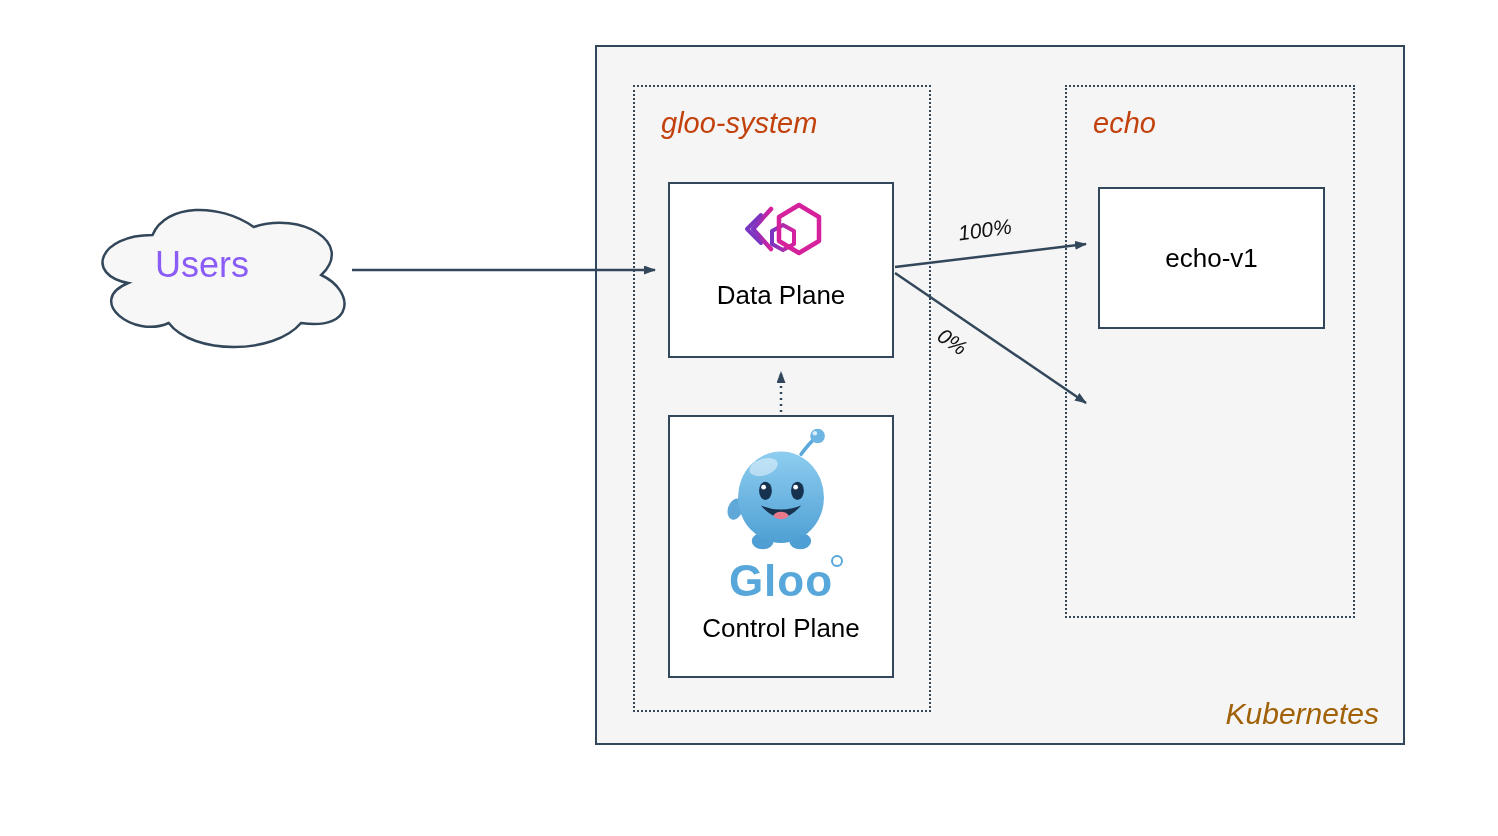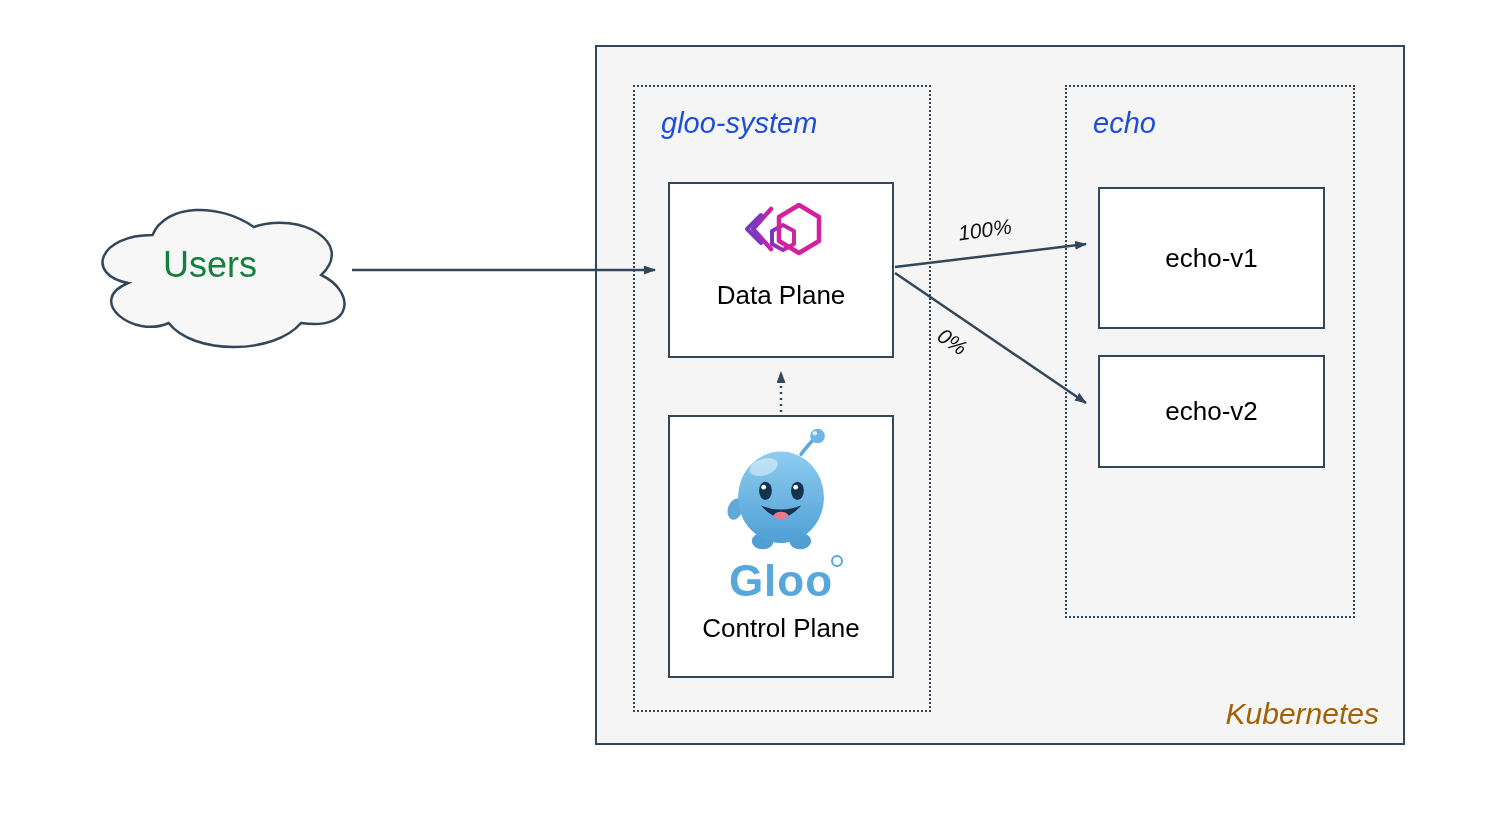--- a/index.html
+++ b/index.html
@@ -10,21 +10,21 @@
   .k8s-box{
     position:absolute;left:595px;top:45px;width:810px;height:700px;
     background:#f5f5f5;border:2px solid #33475b;box-sizing:border-box;
   }
   .ns-box{
     position:absolute;border:2px dotted #33475b;box-sizing:border-box;background:transparent;
   }
   .ns-gloo{left:633px;top:85px;width:298px;height:627px;}
   .ns-echo{left:1065px;top:85px;width:290px;height:533px;}
   .ns-label{
-    position:absolute;left:26px;top:20px;font-style:italic;font-size:29px;color:#1d4ed8;
+    position:absolute;left:26px;top:20px;font-style:italic;font-size:29px;color:#c2410c;
     white-space:nowrap;
   }
   .k8s-label{
     position:absolute;right:24px;bottom:12px;font-style:italic;font-size:30px;color:#a16207;
   }
 
   
   .node{
     position:absolute;background:#ffffff;border:2px solid #33475b;box-sizing:border-box;
     display:flex;flex-direction:column;align-items:center;justify-content:center;
@@ -44,22 +44,22 @@
   .gloo-wordmark .bubble{
     position:absolute;right:-10px;top:-4px;width:8px;height:8px;border:2px solid #58a7db;
     border-radius:50%;
   }
 
   
   .overlay{position:absolute;left:0;top:0;width:1498px;height:836px;pointer-events:none;}
 
   
   .cloud-label{
-    position:absolute;left:120px;top:244px;width:180px;text-align:center;
-    font-size:36px;color:#15803d;
+    position:absolute;left:112px;top:244px;width:180px;text-align:center;
+    font-size:36px;color:#8b5cf6;
   }
   .edge-label{
     position:absolute;font-size:21px;font-style:italic;color:#111;white-space:nowrap;
   }
   .edge-label-v1{left:958px;top:218px;transform:rotate(-7.5deg);}
   .edge-label-v2{left:937px;top:330px;transform:rotate(34deg);}
 </style>
 </head>
 <body>
 
@@ -133,23 +133,20 @@
       <span>Gloo</span>
       <span class="bubble"></span>
     </div>
     <div class="node-label">Control Plane</div>
   </div>
 
   <div class="node node-echo1">
     <div class="node-label">echo-v1</div>
   </div>
 
-  <div class="node node-echo2">
-    <div class="node-label">echo-v2</div>
-  </div>
 
   <svg class="overlay" aria-hidden="true">
     <defs>
       <marker id="arrowHead" markerWidth="16" markerHeight="12" refX="11" refY="4.5" orient="auto" markerUnits="userSpaceOnUse">
         <path d="M0,0 L12,4.5 L0,9 Z" fill="#33475b"></path>
       </marker>
     </defs>
 
     <g>
       <path d="M152.5,235

